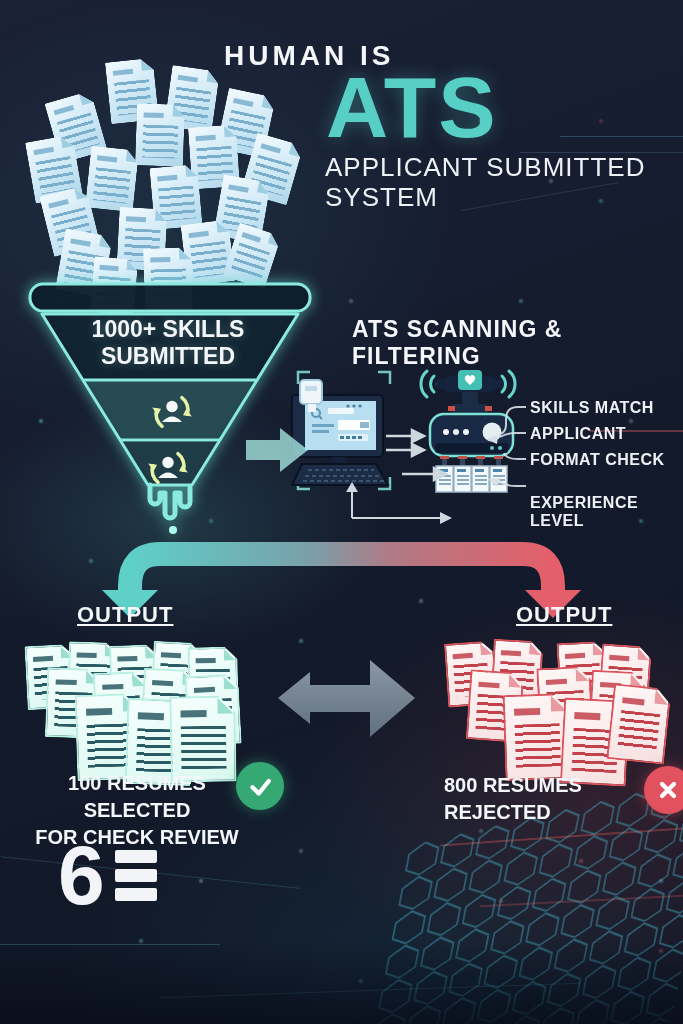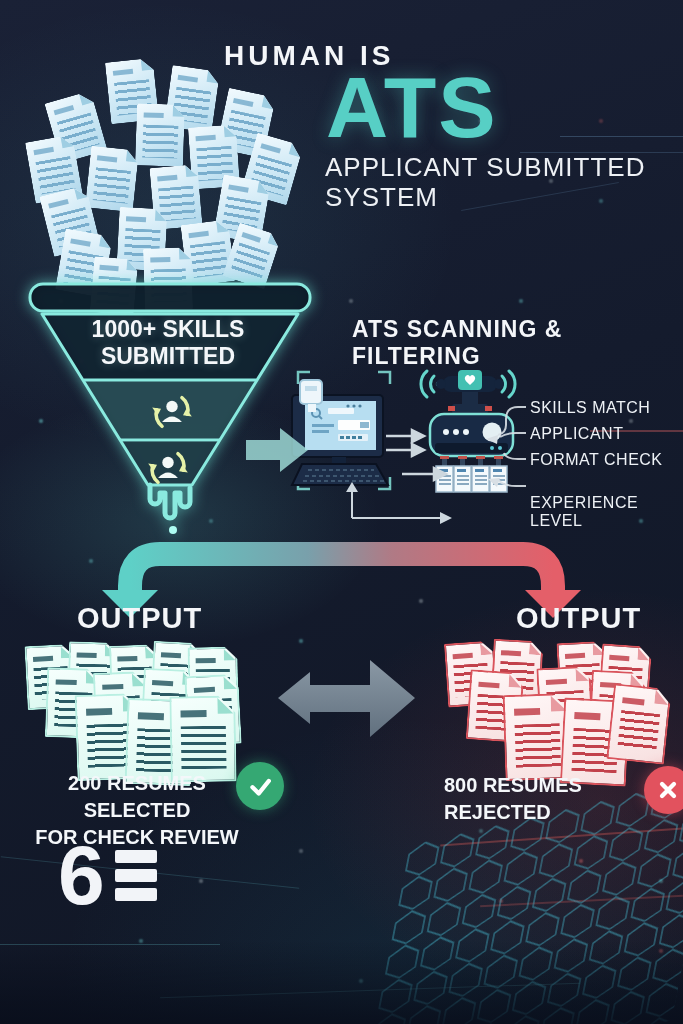--- a/index.html
+++ b/index.html
@@ -13,22 +13,22 @@
       radial-gradient(500px 380px at 60% 96%, rgba(40,140,170,.12), transparent 70%),
       linear-gradient(160deg,#1a2136 0%,#141b2d 45%,#101624 100%);
   }
   .abs{position:absolute;}
   
   .eyebrow{left:224px;top:40px;font-size:28px;font-weight:bold;letter-spacing:4px;color:#f4f6f9;}
   .acronym{left:326px;top:64px;font-size:86px;font-weight:800;letter-spacing:2px;line-height:86px;color:#57cfc5;text-shadow:0 0 18px rgba(87,207,197,.35);}
   .subtitle{left:325px;top:152px;font-size:26px;line-height:30px;letter-spacing:1px;color:#eef1f5;}
   .funnel-caption{left:50px;top:316px;width:236px;text-align:center;font-size:23px;line-height:27px;font-weight:bold;color:#f4f7fa;text-shadow:0 0 10px rgba(200,255,250,.3);}
   .scan-title{left:352px;top:316px;font-size:23px;font-weight:bold;letter-spacing:1px;color:#f4f6f9;}
-  .criterion{left:530px;font-size:16px;font-weight:normal;letter-spacing:.5px;color:#eef2f6;}
-  .output-label{top:602px;font-size:29px;font-weight:bold;letter-spacing:1px;color:#f4f6f9;}
+  .criterion{left:530px;font-size:16px;font-weight:bold;letter-spacing:.5px;color:#eef2f6;}
+  .output-label{top:602px;font-size:22px;font-weight:bold;letter-spacing:1px;color:#f4f6f9;text-decoration:underline;}
   .caption{font-size:20px;font-weight:bold;line-height:27px;color:#f4f7fa;}
   .caption-left{left:16px;top:770px;width:242px;text-align:center;}
   .caption-right{left:444px;top:772px;}
   
   .status{width:48px;height:48px;border-radius:50%;display:flex;align-items:center;justify-content:center;}
   .status.check{left:236px;top:762px;background:#35a873;box-shadow:0 0 14px rgba(60,190,130,.45);}
   .status.cross{left:644px;top:766px;background:#e2525e;box-shadow:0 0 14px rgba(230,80,95,.45);}
   
   .doc{position:absolute;clip-path:polygon(0 0,74% 0,100% 20%,100% 100%,0 100%);border-radius:2px;}
   .doc i{position:absolute;left:14%;right:13%;top:34%;bottom:13%;
@@ -488,21 +488,21 @@
         <u></u>
       </div>
     <div class="doc doc--rej" style="left:610px;top:686px;width:54px;height:72px;transform:rotate(6deg);">
         <s></s>
         <i></i>
         <u></u>
       </div>
   </div>
 
   <div class="abs caption caption-left">
-    <div>200 RESUMES SELECTED</div>
+    <div>100 RESUMES SELECTED</div>
     <div>FOR CHECK REVIEW</div>
   </div>
   <div class="abs status check">
     <svg width="30" height="30" viewBox="0 0 48 48">
         <path d="M12,26 l10,10 l16,-20" fill="none" stroke="#ffffff" stroke-width="7" stroke-linecap="round" stroke-linejoin="round"></path>
       </svg>
   </div>
   <div class="abs caption caption-right">800 RESUMES REJECTED</div>
   <div class="abs status cross">
     <svg width="26" height="26" viewBox="0 0 48 48">

